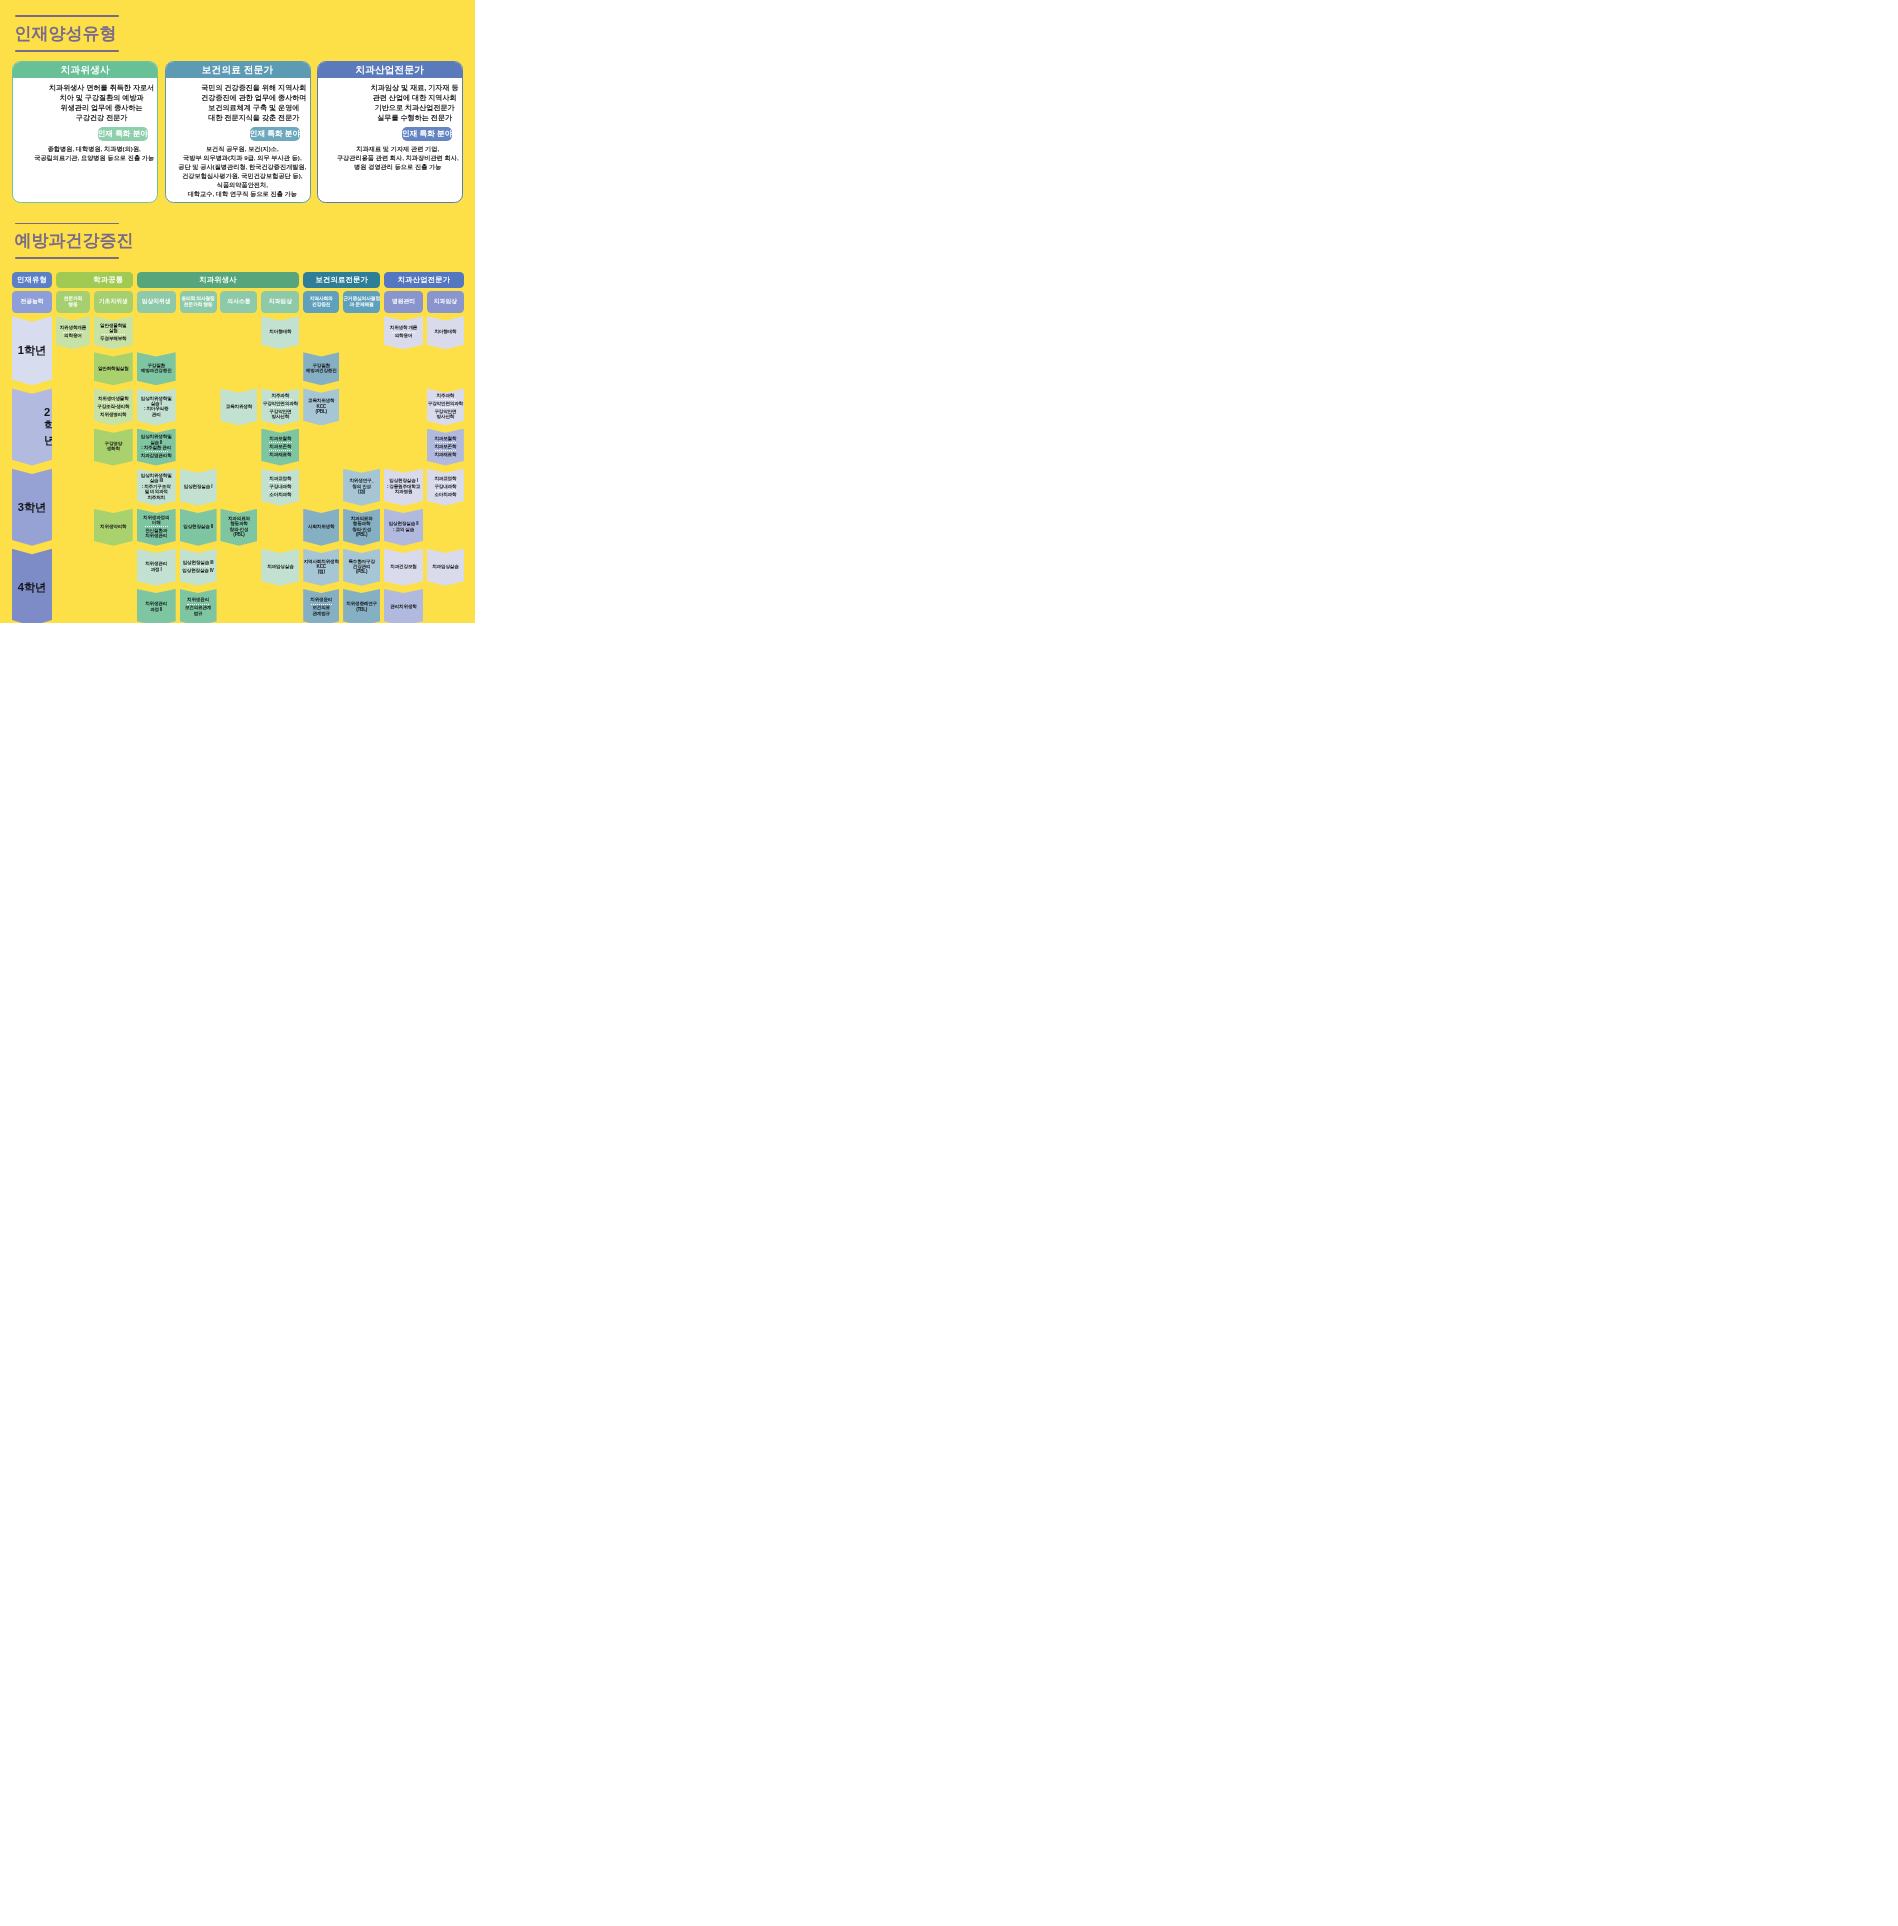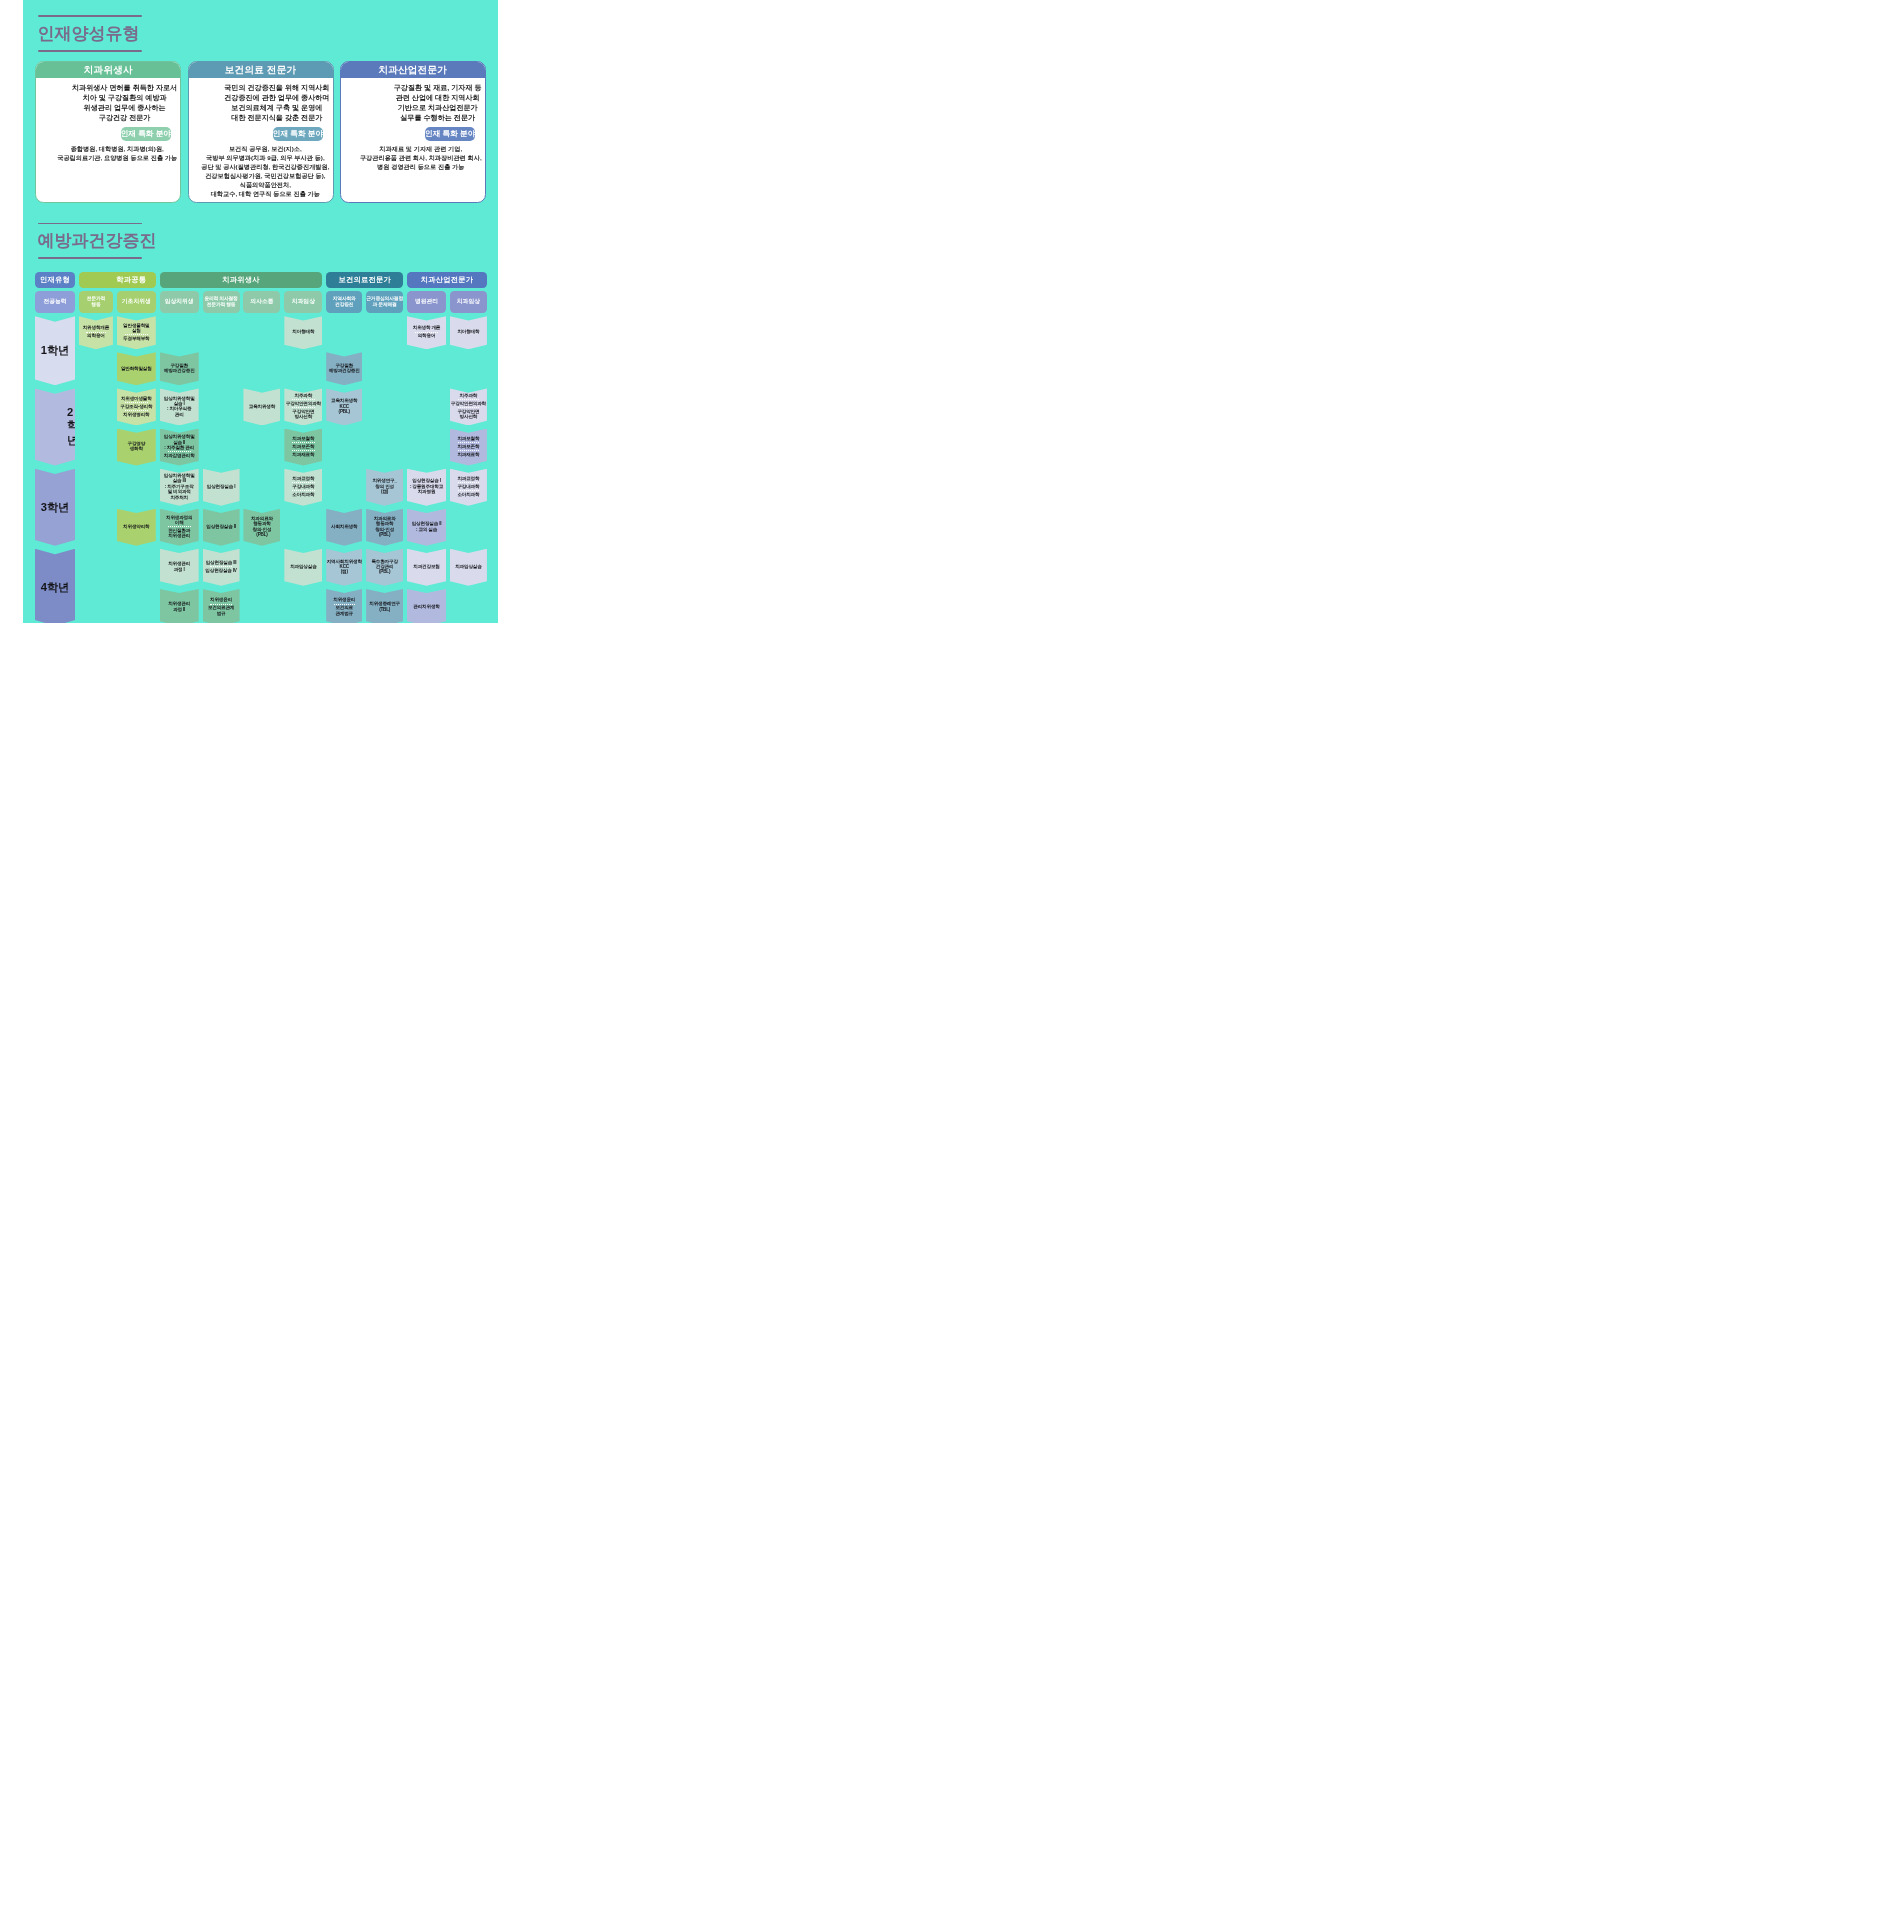--- a/index.html
+++ b/index.html
@@ -1,17 +1,17 @@
 <!DOCTYPE html>
 <html style="font-size:6.2px"><head>
 <meta charset="utf-8">
 <style>
   html,body{margin:0;padding:0;background:#ffffff;}
   body{font-family:"Liberation Sans","DejaVu Sans",sans-serif;-webkit-font-smoothing:antialiased;}
-  .page{width:475px;height:623px;background:#5eead4;position:relative;overflow:hidden;margin-left:23px;}
+  .page{width:475px;height:623px;background:#fde047;position:relative;overflow:hidden;}
 
   
   .title-block{margin:15.4px 0 0 14.6px;width:104px;}
   .title-block .rule{height:1.9px;background:#7a6b8c;border-radius:1.2px;}
   .sec-title{font-size:17px;font-weight:800;color:#7a6b8c;margin:5px 0;letter-spacing:0px;white-space:nowrap;}
 
   
   .cards{display:flex;gap:6.2px;margin:9.2px 12.3px 0;}
   .card{flex:1;border:1.2px solid #888;border-radius:8.5px;background:#fff;min-height:133px;overflow:hidden;display:flex;flex-direction:column;}
   .card-hd{height:16px;flex:0 0 16px;display:flex;align-items:center;justify-content:center;color:#fff;font-weight:800;font-size:9.6px;letter-spacing:0.2px;}
@@ -82,21 +82,21 @@
               <div class="fline">건강보험심사평가원, 국민건강보험공단 등),</div>
               <div class="fline">식품의약품안전처,</div>
               <div class="fline">대학교수, 대학 연구직 등으로 진출 가능</div>
             </div>
           </div>
         </div>
         <div class="card" style="border-color: rgb(90, 122, 188);">
           <div class="card-hd" style="background: rgb(90, 122, 188);">치과산업전문가</div>
           <div class="card-body">
             <div class="card-desc">
-              <div class="dline">구강질환 및 재료, 기자재 등</div>
+              <div class="dline">치과임상 및 재료, 기자재 등</div>
               <div class="dline">관련 산업에 대한 지역사회</div>
               <div class="dline">기반으로 치과산업전문가</div>
               <div class="dline">실무를 수행하는 전문가</div>
             </div>
             <div class="card-pill" style="background: rgb(101, 133, 195);">인재 특화 분야</div>
             <div class="card-fields">
               <div class="fline">치과재료 및 기자재 관련 기업,</div>
               <div class="fline">구강관리용품 관련 회사, 치과장비관련 회사,</div>
               <div class="fline">병원 경영관리 등으로 진출 가능</div>
             </div>

